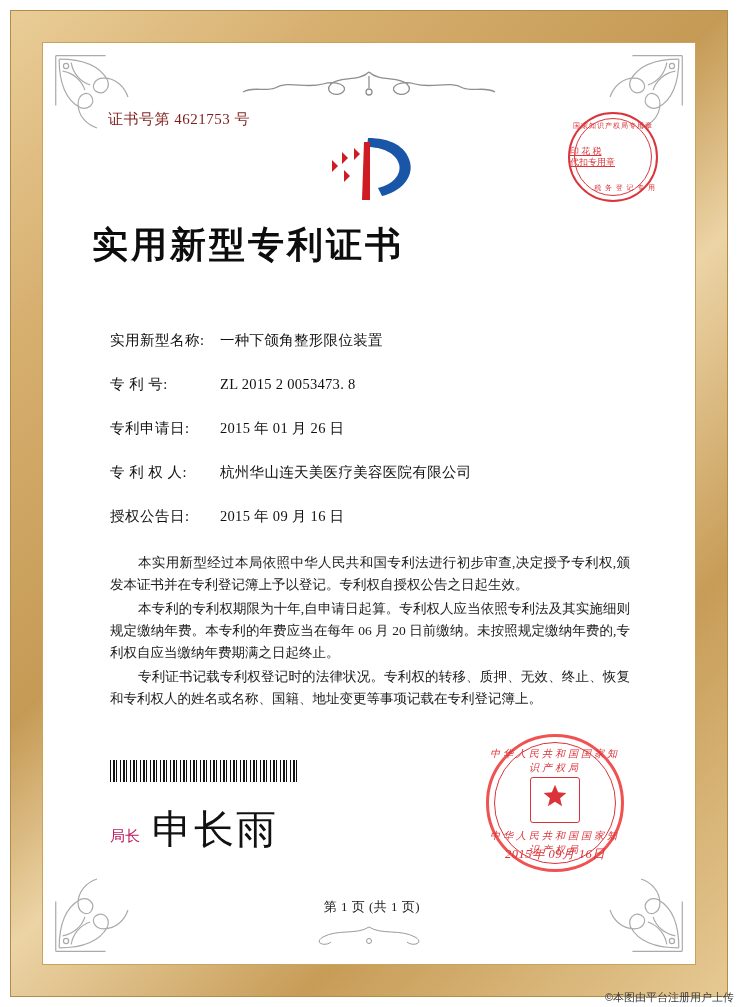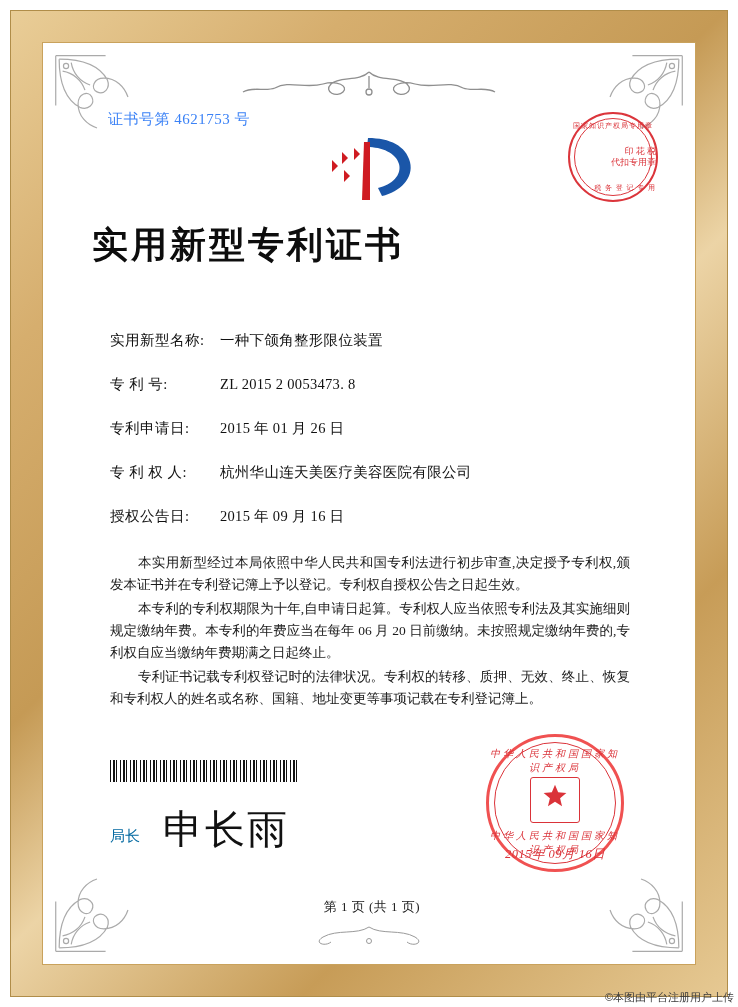--- a/index.html
+++ b/index.html
@@ -88,21 +88,21 @@
   .content {
     position: absolute;
     left: 92px;
     top: 110px;
     width: 560px;
     height: 820px;
   }
 
   .cert-no {
     font-size: 15px;
-    color: #3b82f6;
+    color: #7f1d1d;
     letter-spacing: .5px;
     margin-left: 16px;
   }
 
   .logo {
     position: absolute;
     left: 50%;
     top: 20px;
     transform: translateX(-50%);
     width: 120px;
@@ -125,26 +125,27 @@
     position: absolute;
     inset: 4px;
     border: 1px solid #d8242b;
     border-radius: 50%;
   }
   .red-seal-top .seal-center {
     position: absolute;
     left: 0; right: 0;
     top: 50%;
     transform: translateY(-50%);
-    text-align: right;
+    text-align: left;
     font-size: 9px;
     line-height: 11px;
     font-family: "Liberation Serif", serif;
     color: #d8242b;
     letter-spacing: 0;
+    text-decoration: underline;
   }
   .red-seal-top .arc-text {
     position: absolute;
     left: 0; right: 0;
     top: 7px;
     text-align: center;
     font-size: 7px;
     color: #d8242b;
     letter-spacing: 1px;
   }
@@ -217,22 +218,22 @@
 
   .signature-area {
     position: absolute;
     left: 18px;
     bottom: 78px;
     display: flex;
     align-items: flex-end;
   }
   .sig-label {
     font-size: 15px;
-    color: #0369a1;
-    margin-right: 23px;
+    color: #be185d;
+    margin-right: 12px;
     margin-bottom: 6px;
   }
   .sig-name {
     font-size: 40px;
     color: #111;
     font-family: "Liberation Serif", "DejaVu Serif", serif;
     letter-spacing: 2px;
     line-height: 44px;
   }
 

